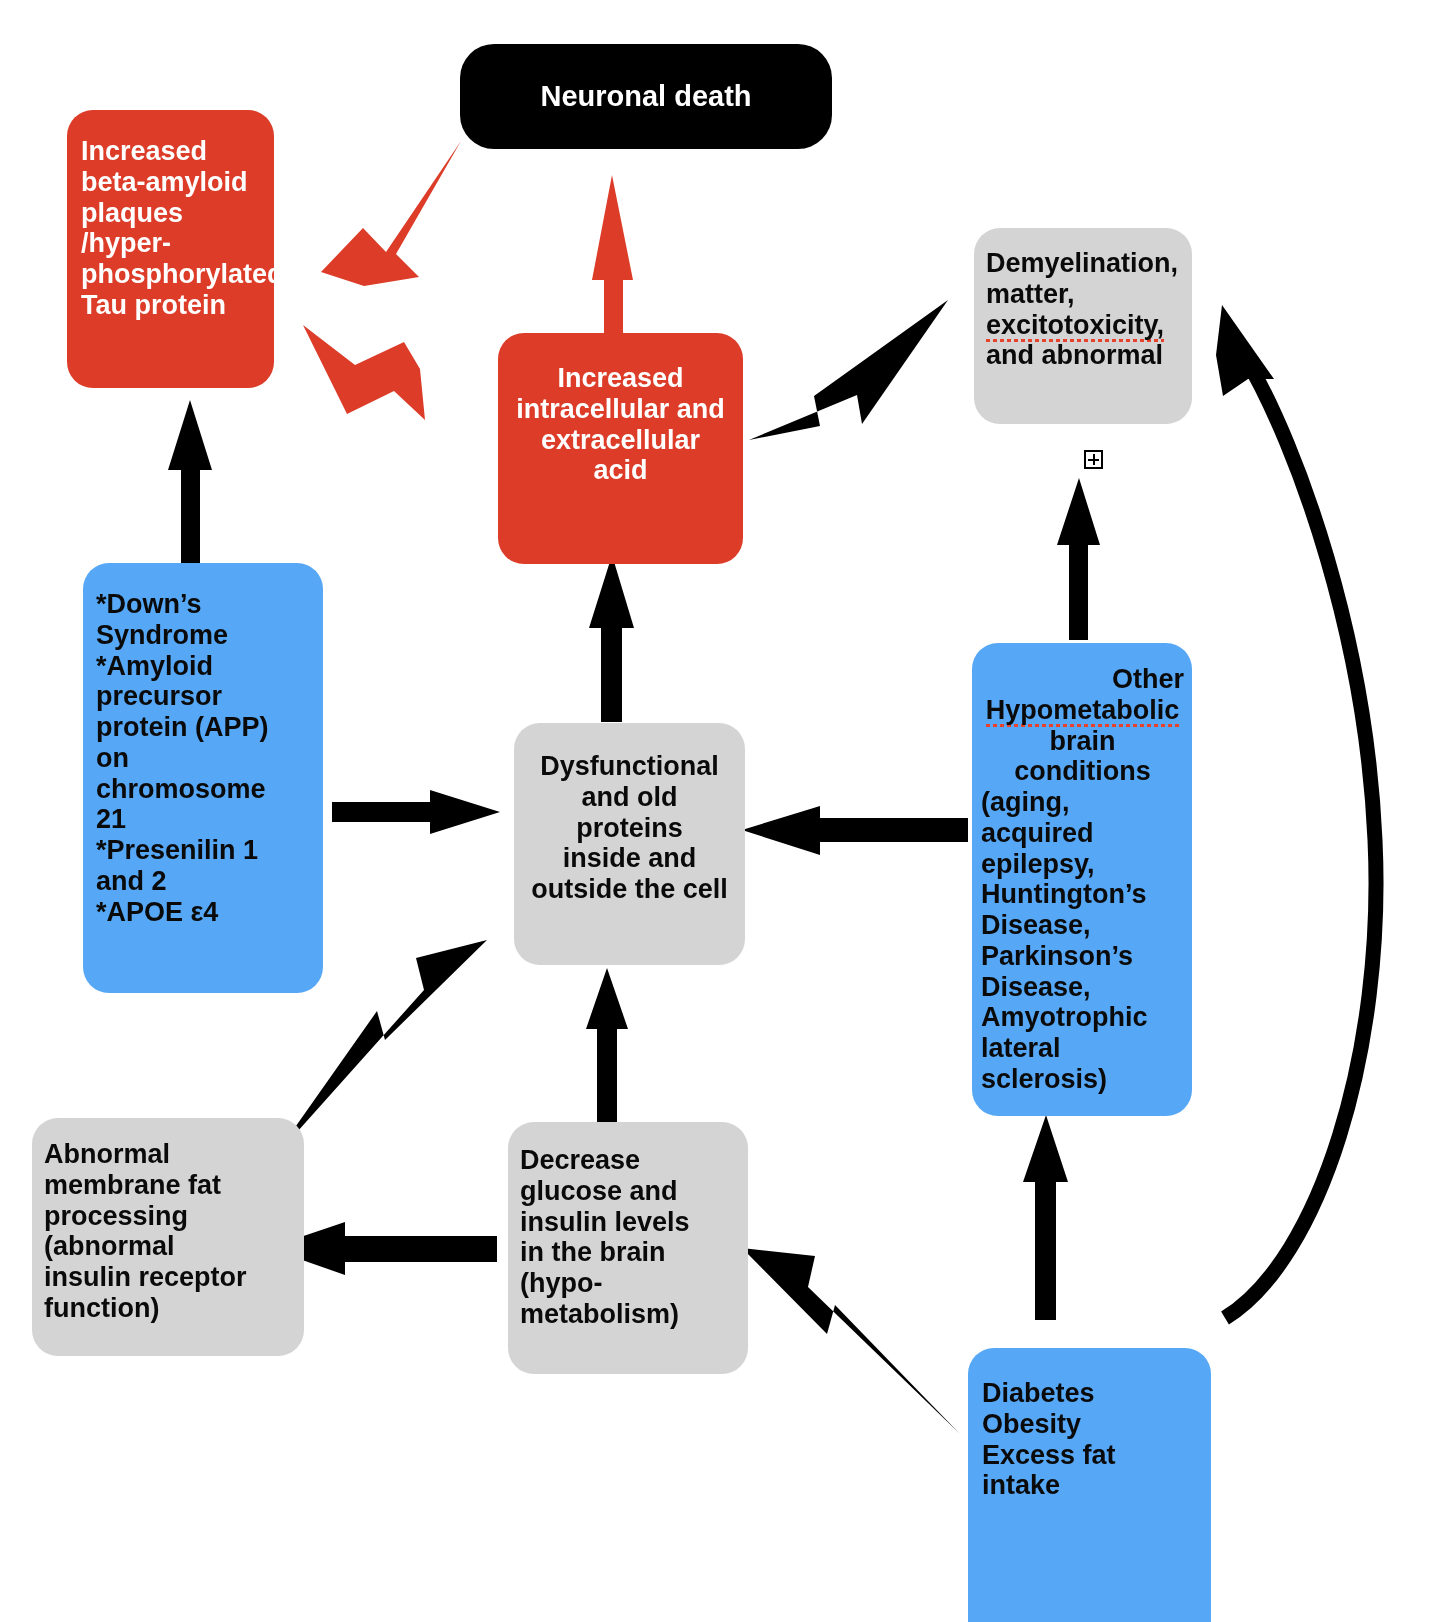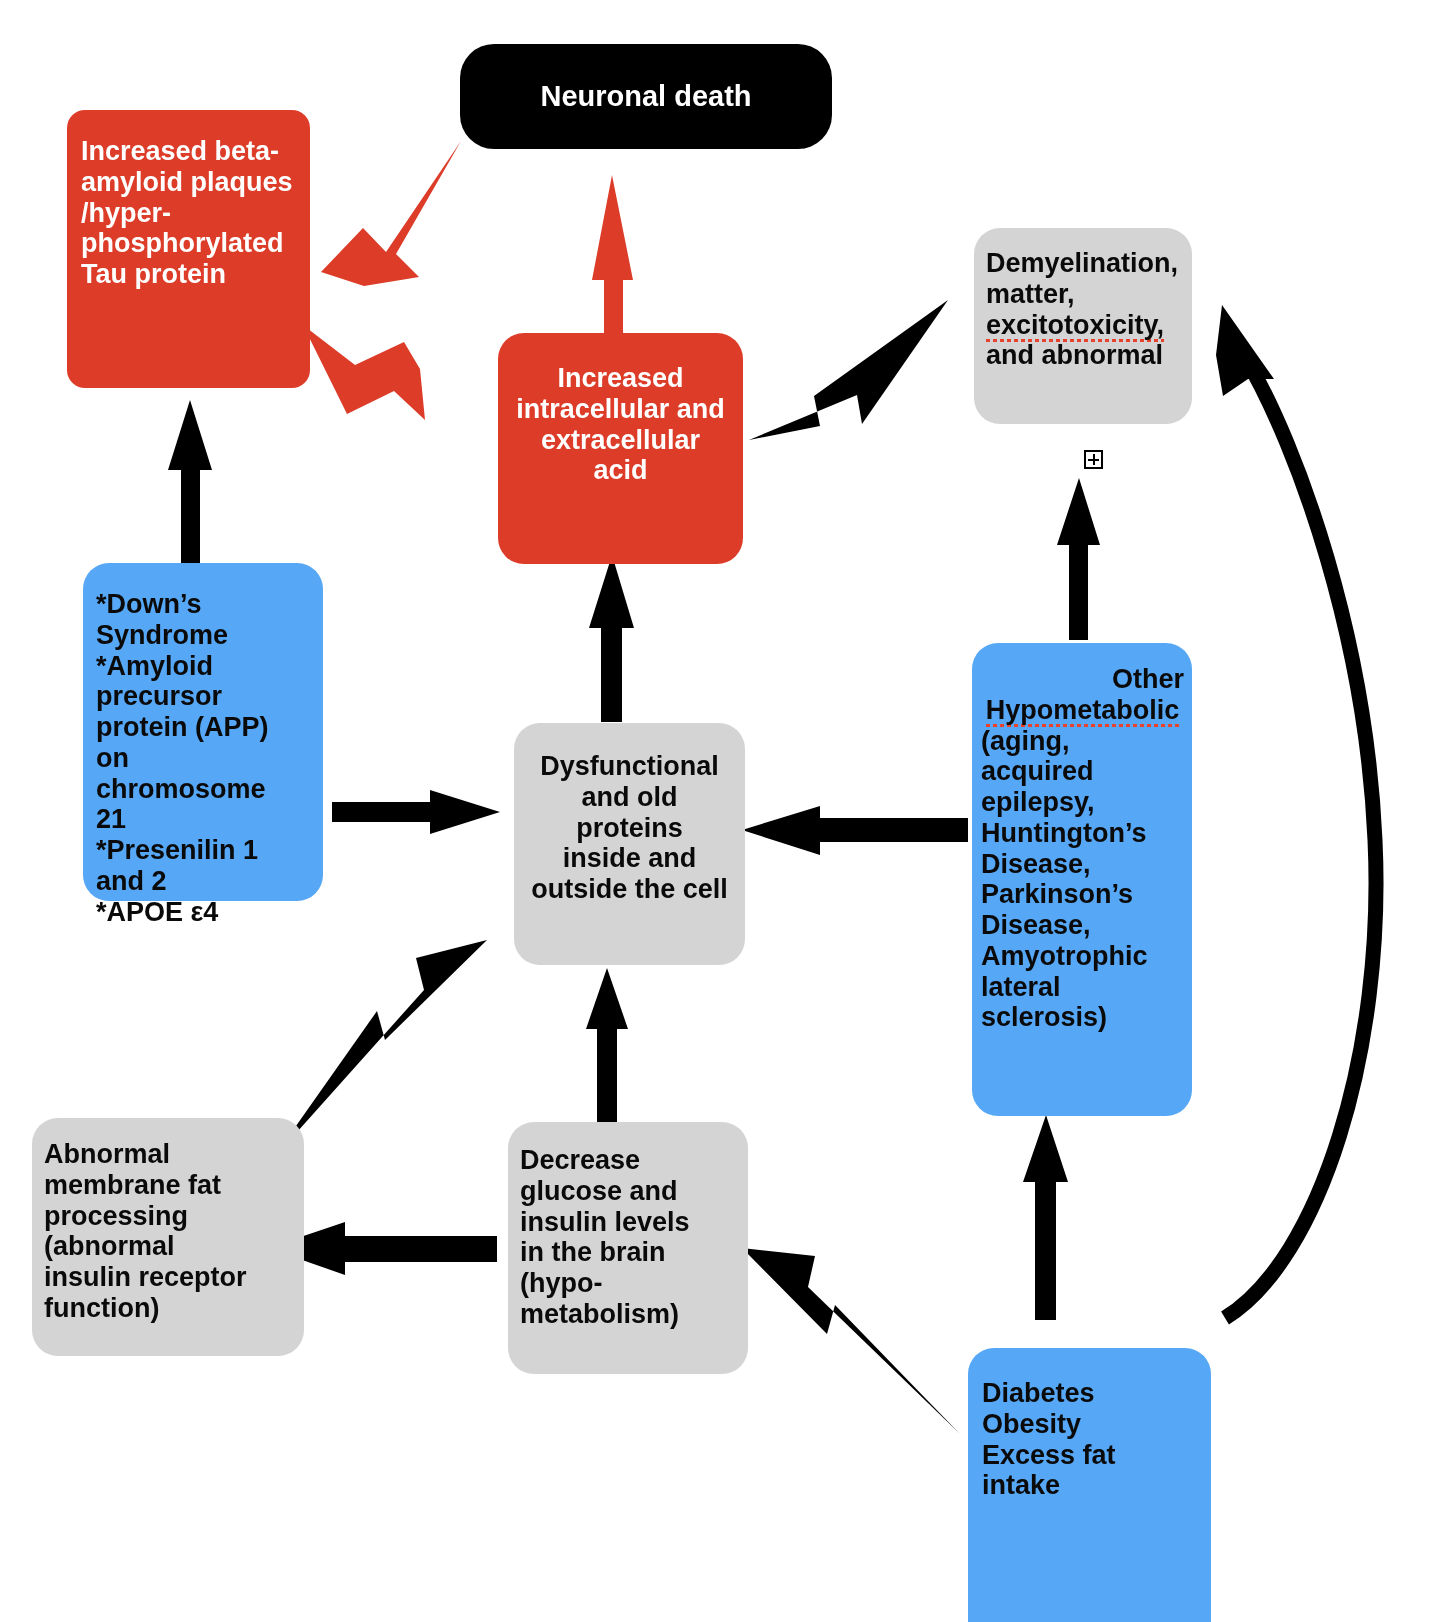--- a/index.html
+++ b/index.html
@@ -117,34 +117,34 @@
     <g>
       <path d="M 1225,1318 C 1320,1260 1385,1050 1375,840 C 1366,640 1300,450 1244,355" stroke="#000" stroke-width="15" fill="none" stroke-linecap="butt"></path>
       <polygon fill="#000" points="1222,305 1274,379 1248,379 1223,396 1216,355"></polygon>
     </g>
   </svg>
 
   <div class="node n-black" style="left:460px;top:44px;width:372px;height:105px;border-radius:34px;display:flex;align-items:center;justify-content:center;">
     <span class="txt" style="font-size:29px;text-align:center;">Neuronal death</span>
   </div>
 
-  <div class="node n-red" style="left:67px;top:110px;width:243px;height:278px;padding:26px 16px 0 14px;border-radius:18px;">
+  <div class="node n-red" style="left:67px;top:110px;width:207px;height:278px;padding:26px 16px 0 14px;">
     <span class="txt" style="font-size:27px;text-align:left;">Increased beta-amyloid plaques
 /hyper-phosphorylated
 Tau protein</span>
   </div>
 
   <div class="node n-red" style="left:498px;top:333px;width:245px;height:231px;padding:30px 14px 0 14px;">
     <span class="txt" style="font-size:27px;text-align:center;">Increased
 intracellular and
 extracellular
 acid</span>
   </div>
 
-  <div class="node n-blue" style="left:83px;top:563px;width:240px;height:338px;padding:26px 20px 0 13px;">
+  <div class="node n-blue" style="left:83px;top:563px;width:240px;height:430px;padding:26px 20px 0 13px;">
     <span class="txt" style="font-size:27px;text-align:left;">*Down’s
 Syndrome
 *Amyloid
 precursor
 protein (APP) on
 chromosome
 21
 *Presenilin 1
 and 2
 *APOE ε4</span>
@@ -155,20 +155,21 @@
     <span style="display:block;font-size:27px;">matter,</span>
     <span style="display:block;font-size:27px;"><span class="sp">excitotoxicity,</span></span>
     <span style="display:block;font-size:27px;">and abnormal</span>
   </div>
 
   <div class="plusbox" style="left:1084px;top:450px;"></div>
 
   <div class="node n-blue" style="left:972px;top:643px;width:220px;height:473px;padding:21px 8px 0 9px;">
     <span style="display:block;font-size:27px;text-align:right;">Other</span>
     <span style="display:block;font-size:27px;text-align:center;"><span class="sp">Hypometabolic</span></span>
+    <span style="display:block;font-size:27px;text-align:center;">brain conditions</span>
     <span class="txt" style="display:block;font-size:27px;text-align:left;">(aging,
   acquired
   epilepsy,
 Huntington’s
 Disease,
 Parkinson’s
 Disease,
 Amyotrophic
 lateral sclerosis)</span>
   </div>

